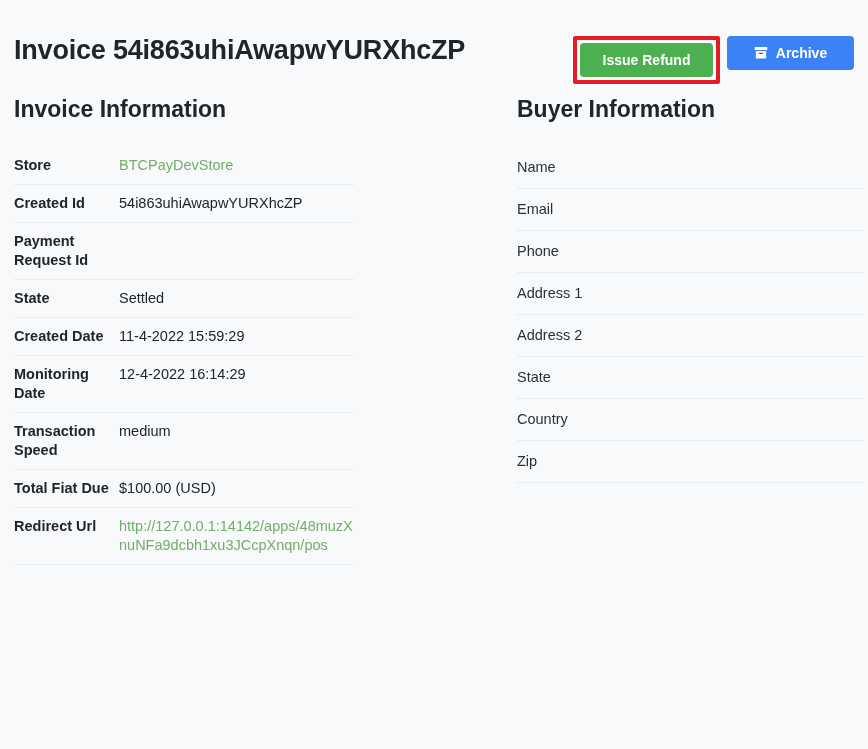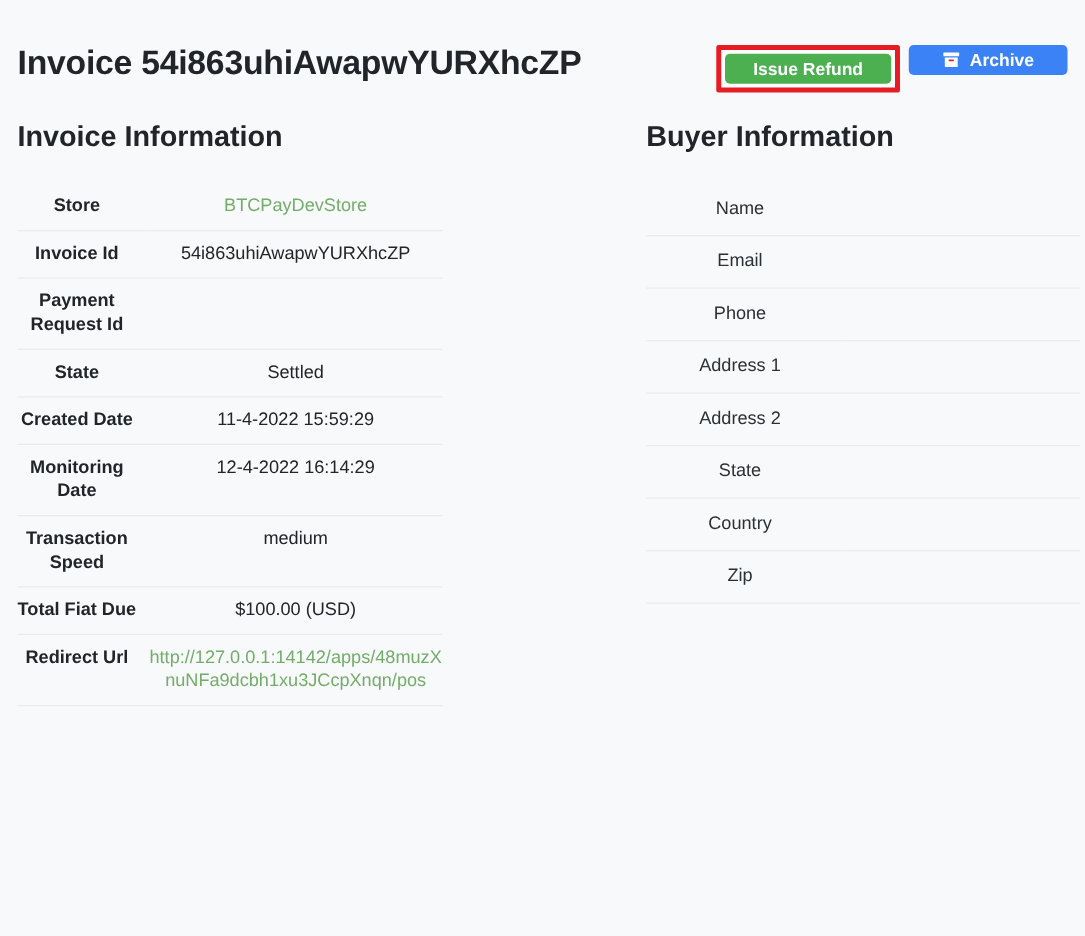--- a/index.html
+++ b/index.html
@@ -63,21 +63,21 @@
     justify-content: center;
     gap: 8px;
     border: none;
     border-radius: 4px;
     font-family: "Liberation Sans", sans-serif;
     font-size: 14px;
     font-weight: bold;
     color: #ffffff;
     cursor: pointer;
     padding: 0 4px;
-    height: 24px;
+    height: 34px;
     white-space: nowrap;
   }
   .btn-refund {
     background: #4caf50;
     min-width: 133px;
   }
   .btn-archive {
     background: #3b82f6;
     min-width: 127px;
   }
@@ -109,21 +109,20 @@
   .info-table {
     width: 100%;
     border-collapse: collapse;
     font-size: 14.5px;
   }
   .info-table td {
     padding: 9px 0;
     vertical-align: top;
     border-bottom: 1px solid #e9ecef;
     line-height: 19px;
-    text-align: center;
   }
   .info-table tr:first-child td { border-top: none; }
 
   .lbl {
     font-weight: bold;
     color: #212529;
     width: 105px;
     padding-right: 10px !important;
   }
   .val {
@@ -180,21 +179,21 @@
 
     <div class="col-left">
       <h2 class="section-title">Invoice Information</h2>
       <table class="info-table">
         <tbody>
             <tr>
               <td class="lbl">Store</td>
               <td class="val"><a class="link link-green" href="#">BTCPayDevStore</a></td>
             </tr>
             <tr>
-              <td class="lbl">Invoice Id</td>
+              <td class="lbl">Created Id</td>
               <td class="val">54i863uhiAwapwYURXhcZP</td>
             </tr>
             <tr>
               <td class="lbl">Payment Request Id</td>
               <td class="val"></td>
             </tr>
             <tr>
               <td class="lbl">State</td>
               <td class="val">Settled</td>
             </tr>

